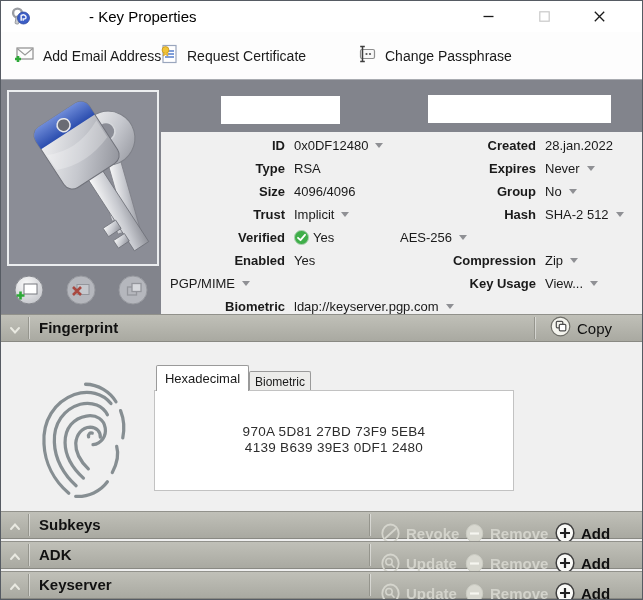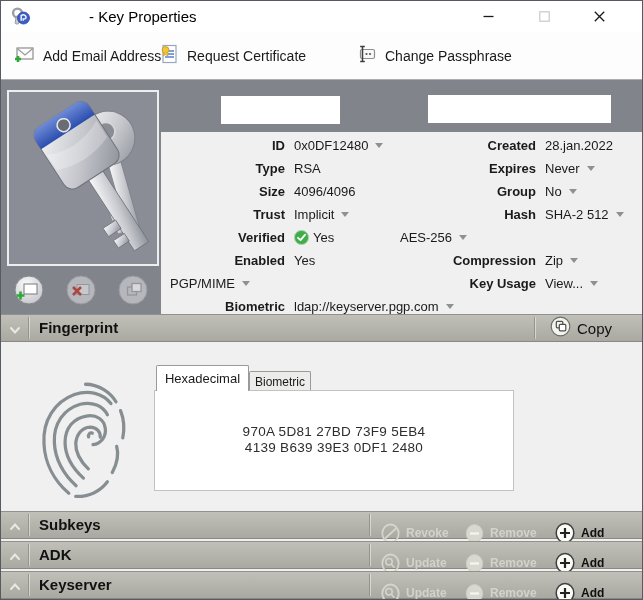--- a/index.html
+++ b/index.html
@@ -41,21 +41,21 @@
   .vcheck{margin-right:4px;display:inline-flex;}
   
   .bar{position:absolute;left:0;width:643px;height:28px;box-sizing:border-box;
        background:linear-gradient(#c0c0b8,#a9a9a1);border-top:1px solid #91918b;border-bottom:1px solid #898983;}
   .bar-fingerprint{top:313px;} .bar-subkeys{top:510px;} .bar-adk{top:540px;} .bar-revokers{top:570px;}
   .bar .chev{position:absolute;left:7px;top:7px;width:14px;height:12px;}
   .bar .vdiv{position:absolute;top:2px;bottom:2px;width:1px;background:#95958d;box-shadow:1px 0 0 rgba(255,255,255,.45);}
   .dv-l{left:27px;} .dv-copy{left:533px;} .dv-btns{left:368px;}
   .bar-title{position:absolute;left:38px;top:0;height:26px;line-height:26px;font-size:15px;font-weight:bold;color:#111;}
   .copy-btn{position:absolute;left:549px;top:0;height:26px;display:flex;align-items:center;gap:6px;font-size:15px;color:#111;cursor:default;}
-  .sec-btn{position:absolute;top:0;height:42px;display:flex;align-items:center;gap:5px;font-size:12px;font-weight:bold;cursor:default;white-space:nowrap;}
+  .sec-btn{position:absolute;top:0;height:42px;display:flex;align-items:center;gap:5px;font-size:15px;font-weight:bold;cursor:default;white-space:nowrap;}
   .sb-0{left:379px;} .sb-1{left:463px;} .sb-2{left:553px;}
   .sec-btn.disabled{color:#d3d3cb;}
   .sec-btn.enabled{color:#101010;}
   
   .fp-image{position:absolute;left:26px;top:372px;width:108px;height:126px;}
   .tab{position:absolute;box-sizing:border-box;display:flex;align-items:center;justify-content:center;border:1px solid #9a9a9a;border-bottom:none;border-radius:2px 2px 0 0;cursor:default;}
   .tab-active{left:155px;top:364px;width:93px;height:26px;background:#ffffff;z-index:2;font-size:13px;color:#1a1a1a;}
   .tab-inactive{left:248px;top:370px;width:62px;height:20px;background:#ececea;z-index:1;font-size:12px;color:#1a1a1a;}
   .fp-panel{position:absolute;left:153px;top:389px;width:360px;height:101px;box-sizing:border-box;background:#ffffff;border:1px solid #c2c2c2;z-index:1;}
   .fp-hex{margin-top:33px;text-align:center;font-size:13.5px;line-height:16px;color:#2d2d2d;letter-spacing:.3px;}

